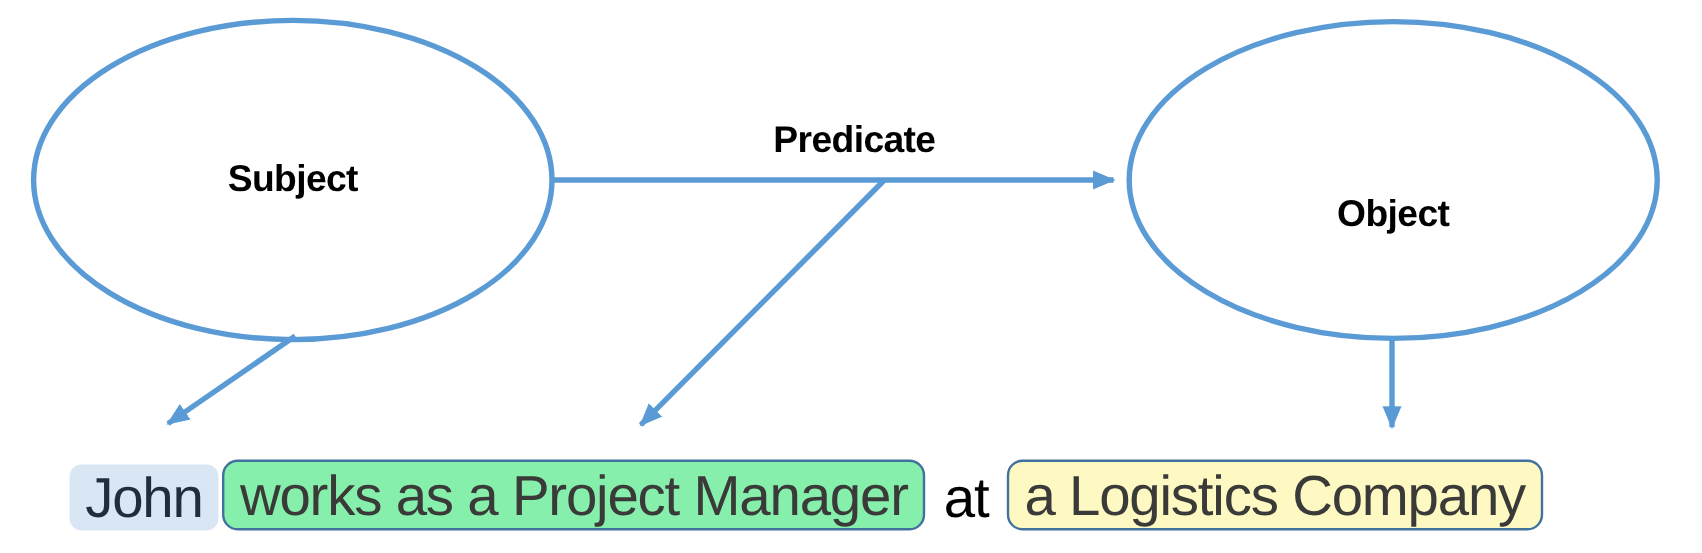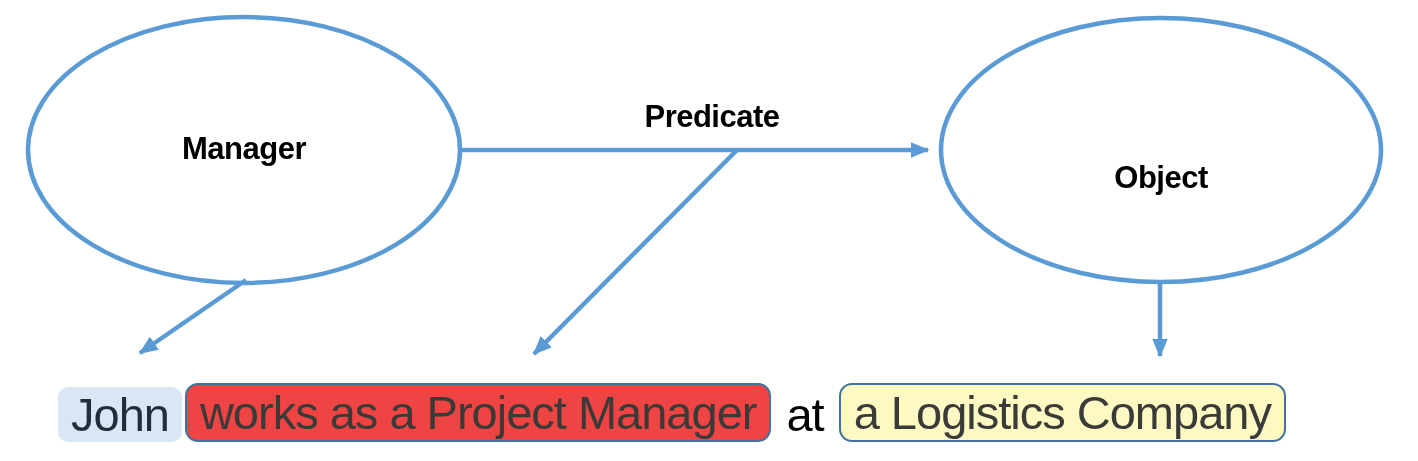--- a/index.html
+++ b/index.html
@@ -52,21 +52,21 @@
     border-radius: 13px;
     color: #3a3a38;
   }
   .chip-subject {
     background: #d9e6f4;
     color: #1f2d3d;
     border-radius: 10px;
     margin-right: 3px;
   }
   .chip-predicate {
-    background: #ef4444;
+    background: #86efac;
     border: 2.5px solid #41719c;
   }
   .chip-object {
     background: #fef9c3;
     border: 2.5px solid #41719c;
   }
   .connector {
     display: flex;
     align-items: center;
     margin: 0 15px;
@@ -91,21 +91,21 @@
 
     <line x1="461" y1="150" x2="928" y2="150" stroke="#5b9bd5" stroke-width="4.5" marker-end="url(#arrowhead)"></line>
 
     <line x1="737" y1="150" x2="534" y2="354" stroke="#5b9bd5" stroke-width="4.5" marker-end="url(#arrowhead)"></line>
 
     <line x1="246" y1="280" x2="140" y2="353" stroke="#5b9bd5" stroke-width="4.5" marker-end="url(#arrowhead)"></line>
 
     <line x1="1160" y1="280" x2="1160" y2="356" stroke="#5b9bd5" stroke-width="4.5" marker-end="url(#arrowhead)"></line>
   </svg>
 
-  <div class="node-label label-subject">Manager</div>
+  <div class="node-label label-subject">Subject</div>
 
   <div class="node-label label-predicate">Predicate</div>
 
   <div class="node-label label-object">Object</div>
 
   <div class="sentence-row">
     <span class="chip chip-subject">John</span>
     <span class="chip chip-predicate">works as a Project Manager</span>
     <span class="connector">at</span>
     <span class="chip chip-object">a Logistics Company</span>

